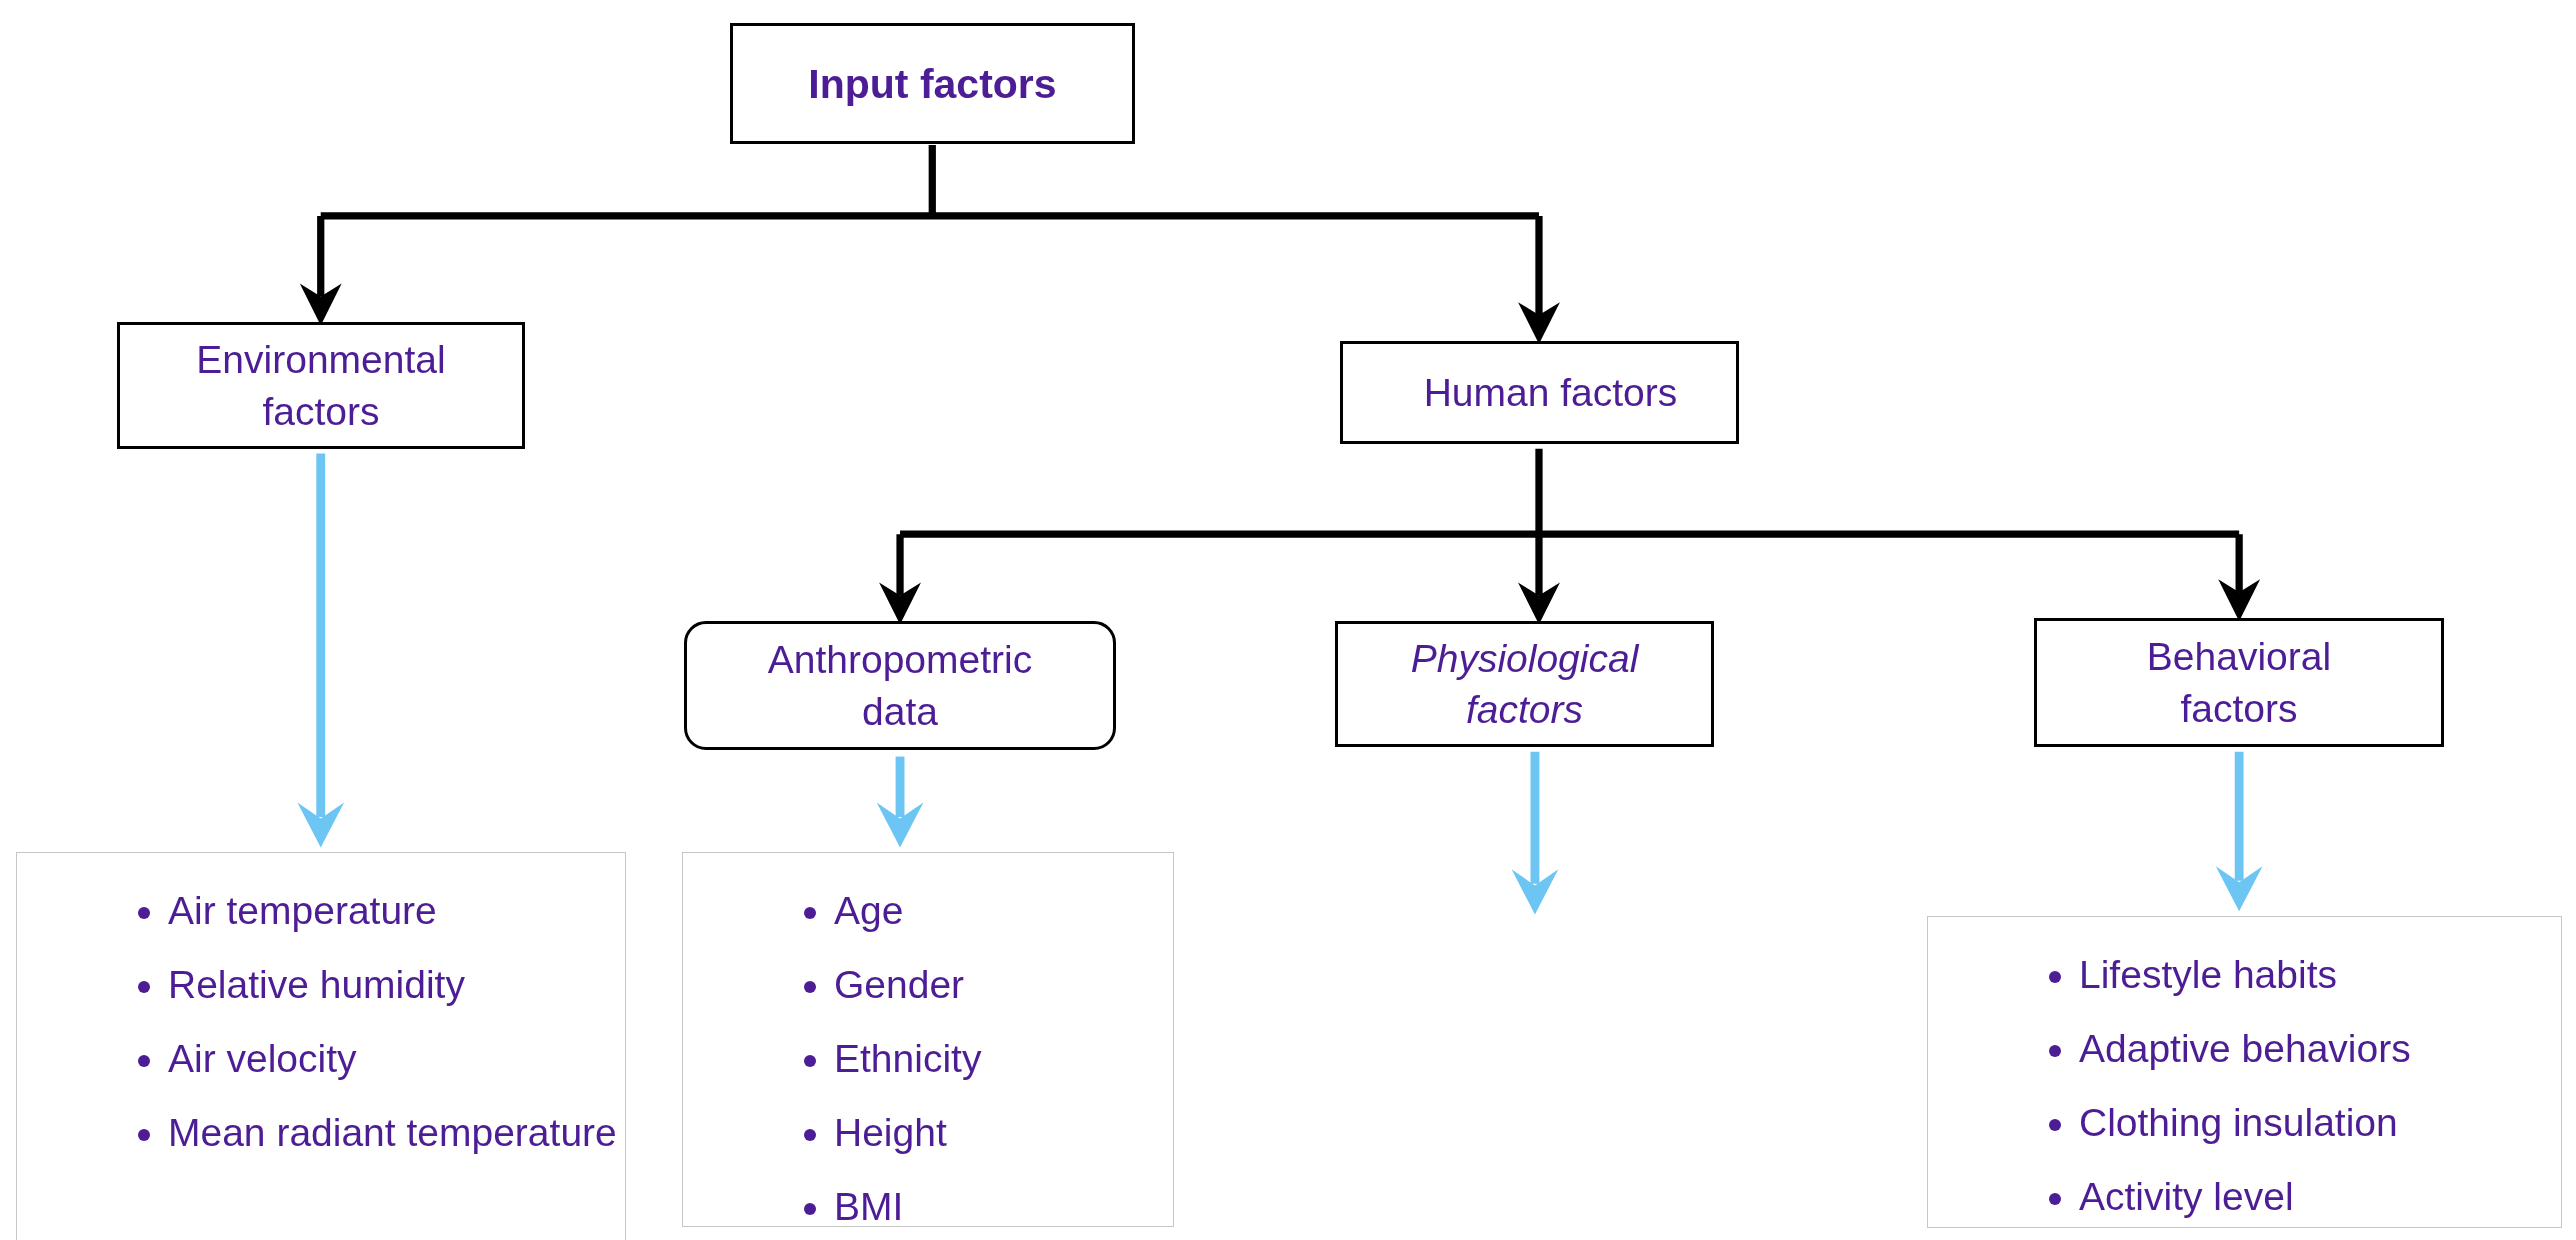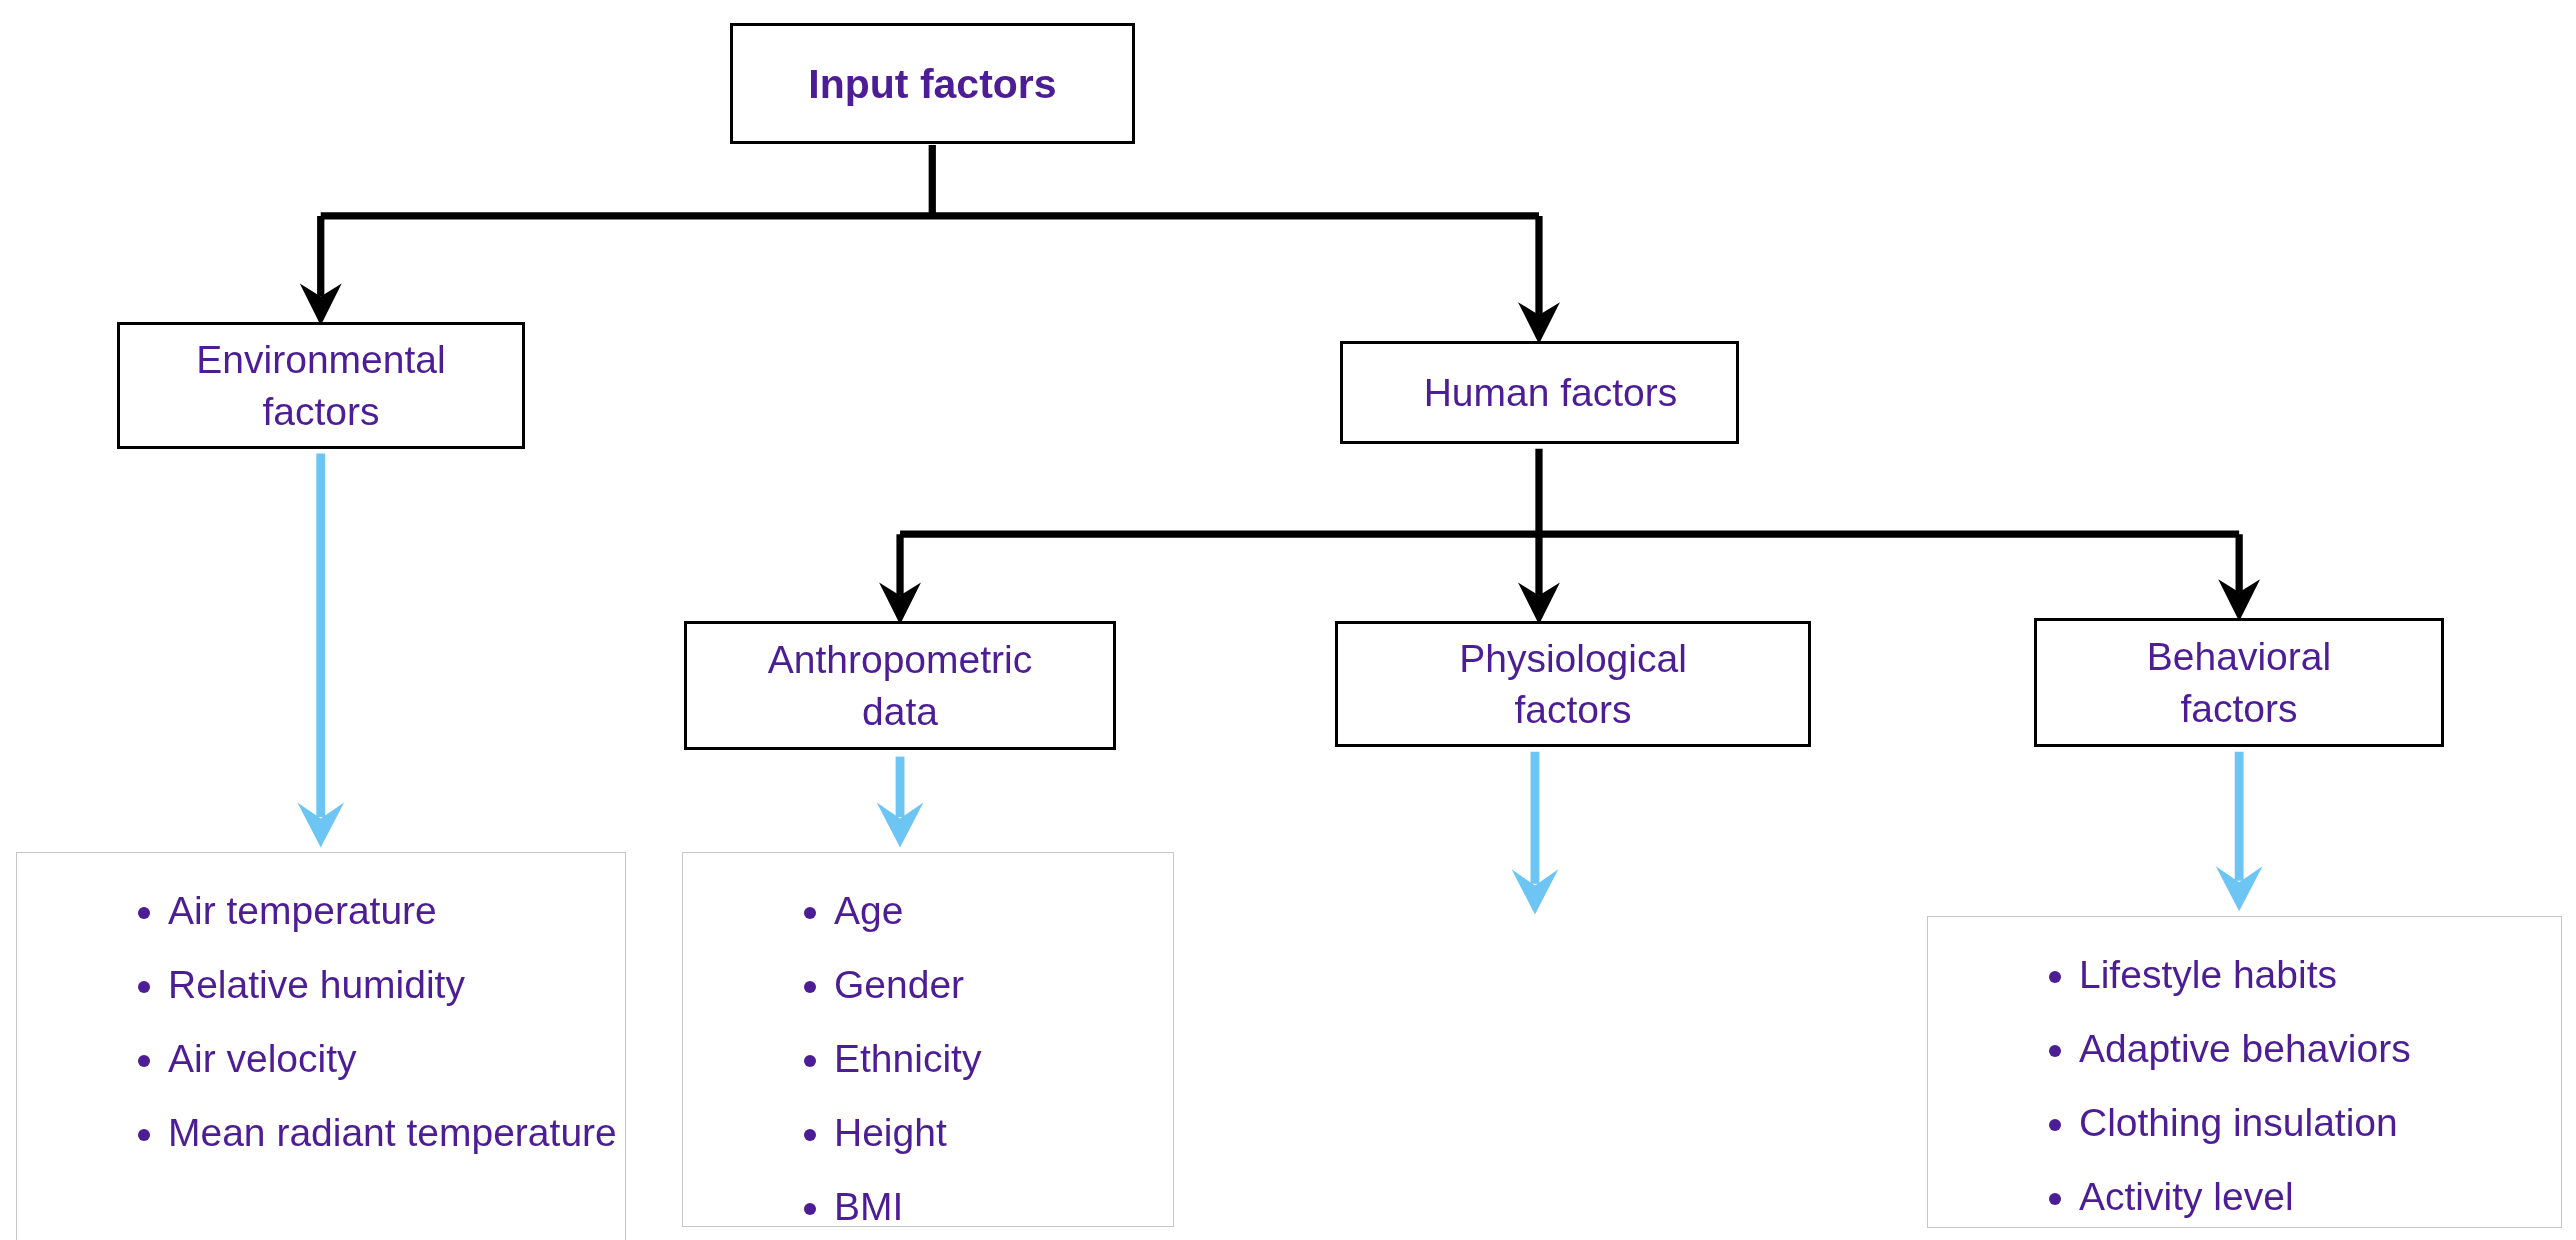--- a/index.html
+++ b/index.html
@@ -88,26 +88,26 @@
 
   <div class="node" style="left:117px; top:322px; width:408px; height:127px;">
     <div>Environmental</div>
     <div>factors</div>
   </div>
 
   <div class="node" style="left:1340px; top:341px; width:399px; height:103px;padding-left:22px;">
     <div>Human factors</div>
   </div>
 
-  <div class="node" style="left:684px; top:621px; width:432px; height:129px;">
+  <div class="node" style="left:684px; top:621px; width:432px; height:129px;border-radius:22px;">
     <div>Anthropometric</div>
     <div>data</div>
   </div>
 
-  <div class="node" style="left:1335px; top:621px; width:476px; height:126px;">
+  <div class="node" style="left:1335px; top:621px; width:379px; height:126px;font-style:italic;">
     <div>Physiological</div>
     <div>factors</div>
   </div>
 
   <div class="node" style="left:2034px; top:618px; width:410px; height:129px;">
     <div>Behavioral</div>
     <div>factors</div>
   </div>
 
   <div class="panel" style="left:16px; top:852px; width:610px; height:476px;">

